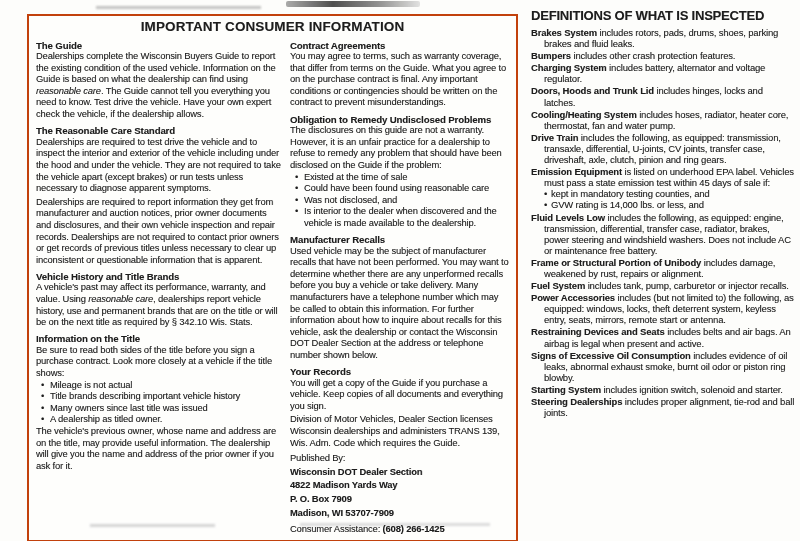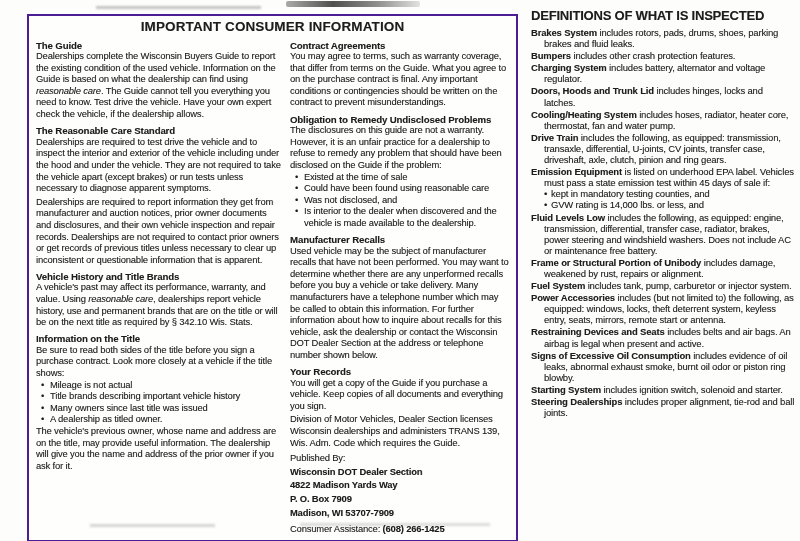--- a/index.html
+++ b/index.html
@@ -32,21 +32,21 @@
   }
   .artifact-bottom2 {
     left: 300px; top: 523px; width: 190px; height: 3px;
     background: rgba(110,110,110,.35); filter: blur(.9px);
   }
 
   
   .box {
     position: absolute; left: 27px; top: 14px;
     width: 487px; min-height: 500px;
-    border: 2px solid #4c1d95;
+    border: 2px solid #c2410c;
     background: rgba(255,255,255,0.35);
     padding: 3px 0 4px 0;
   }
   .box-title {
     margin: 0; text-align: center;
     font-size: 13.4px; font-weight: bold; letter-spacing: .2px;
   }
   .columns { display: flex; gap: 9px; padding: 1px 6px 0 7px; }
   .col { font-size: 9.3px; line-height: 11.6px; letter-spacing: -0.12px; }
   .col-left { width: 245px; flex: none; }
@@ -187,21 +187,21 @@
 
     <div class="def-entry"><b>Emission Equipment</b> <span>is listed on underhood EPA label. Vehicles must pass a state emission test within 45 days of sale if:</span>
       <ul class="def-bullets">
         <li>kept in mandatory testing counties, and</li>
         <li>GVW rating is 14,000 lbs. or less, and</li>
       </ul>
     </div>
 
     <div class="def-entry"><b>Fluid Levels Low</b> <span>includes the following, as equipped: engine, transmission, differential, transfer case, radiator, brakes, power steering and windshield washers. Does not include AC or maintenance free battery.</span></div>
     <div class="def-entry"><b>Frame or Structural Portion of Unibody</b> <span>includes damage, weakened by rust, repairs or alignment.</span></div>
-    <div class="def-entry"><b>Fuel System</b> <span>includes tank, pump, carburetor or injector system.</span></div>
+    <div class="def-entry"><b>Fuel System</b> <span>includes tank, pump, carburetor or injector recalls.</span></div>
     <div class="def-entry"><b>Power Accessories</b> <span>includes (but not limited to) the following, as equipped: windows, locks, theft deterrent system, keyless entry, seats, mirrors, remote start or antenna.</span></div>
     <div class="def-entry"><b>Restraining Devices and Seats</b> <span>includes belts and air bags. An airbag is legal when present and active.</span></div>
     <div class="def-entry"><b>Signs of Excessive Oil Consumption</b> <span>includes evidence of oil leaks, abnormal exhaust smoke, burnt oil odor or piston ring blowby.</span></div>
     <div class="def-entry"><b>Starting System</b> <span>includes ignition switch, solenoid and starter.</span></div>
     <div class="def-entry"><b>Steering Dealerships</b> <span>includes proper alignment, tie-rod and ball joints.</span></div>
 
   </aside>
 
 </div>
 

